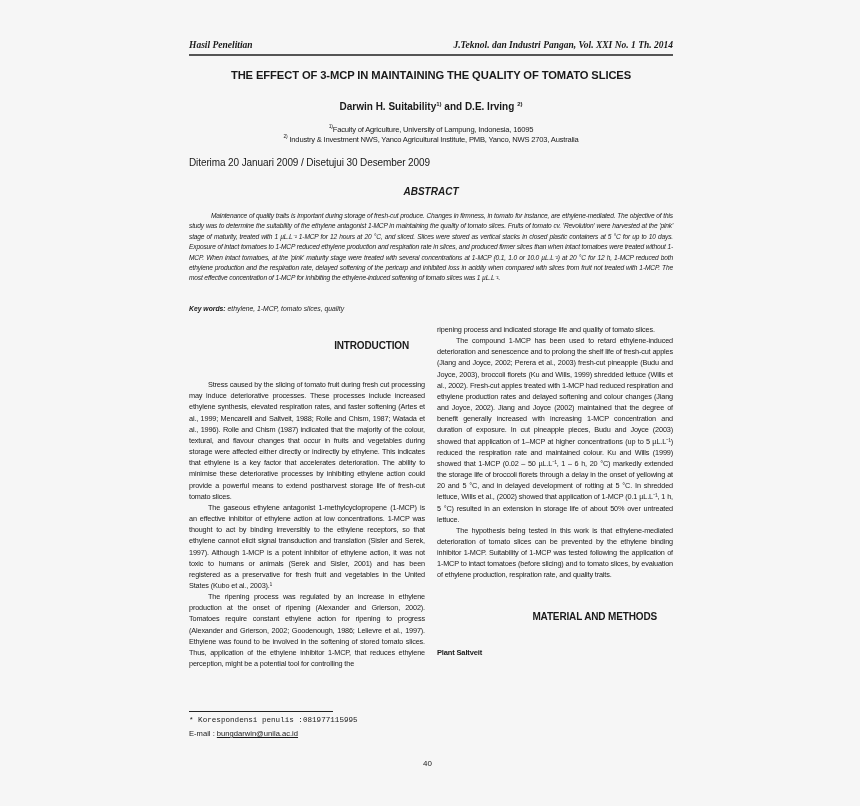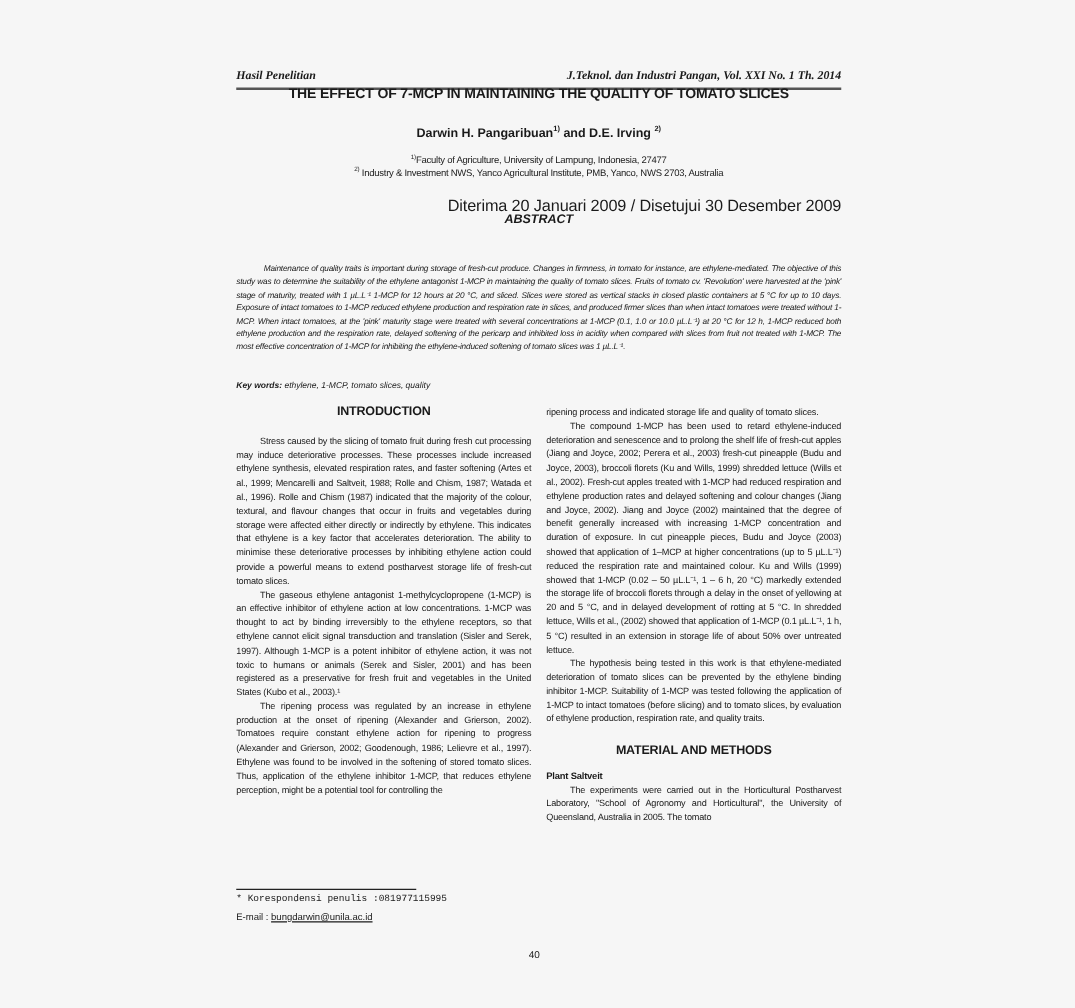--- a/index.html
+++ b/index.html
@@ -4,76 +4,76 @@
   <style>
     html, body { margin: 0; padding: 0; }
     body {
       width: 860px; height: 806px; background: #f6f6f6; position: relative; overflow: hidden;
       font-family: "Liberation Sans", sans-serif; color: #1a1a1a;
     }
     .page { position: absolute; left: 189px; top: 0; width: 484px; }
     .running-head {
       position: absolute; top: 40px; left: 0; width: 484px; height: 14px;
       border-bottom: 2px solid #555; font-family: "Liberation Serif", serif;
-      font-style: italic; font-weight: bold; font-size: 9.5px; text-decoration: underline; margin-top: 16px;
+      font-style: italic; font-weight: bold; font-size: 9.5px; text-decoration: underline;
     }
     .running-head .left { position: absolute; left: 0; top: 0; }
     .running-head .right { position: absolute; right: 0; top: 0; }
     .title {
       position: absolute; top: 69px; left: 0; width: 484px; text-align: center;
       font-weight: bold; font-size: 11.2px; letter-spacing: -0.1px;
     }
     .authors { position: absolute; top: 101px; left: 0; width: 484px; text-align: center; font-weight: bold; font-size: 10px; }
     .authors sup { font-size: 6px; }
     .affil { position: absolute; left: 0; width: 484px; text-align: center; font-size: 7.6px; letter-spacing: -0.2px; }
     .affil sup { font-size: 5px; }
     .affil1 { top: 123px; }
     .affil2 { top: 133px; }
-    .received { position: absolute; top: 157px; left: 0; width: 484px; text-align: right; font-size: 13px; letter-spacing: -0.1px; }
-    .abstract-h { position: absolute; top: 170px; left: 0; width: 484px; text-align: center; font-weight: bold; font-style: italic; font-size: 10px; }
+    .received { position: absolute; top: 157px; left: 0; width: 484px; text-align: left; font-size: 10px; letter-spacing: -0.1px; }
+    .abstract-h { position: absolute; top: 186px; left: 0; width: 484px; text-align: center; font-weight: bold; font-style: italic; font-size: 10px; }
     .abstract {
       position: absolute; top: 211px; left: 0; width: 484px;
       font-style: italic; font-size: 6.6px; line-height: 10.4px; text-align: justify; letter-spacing: -0.15px;
     }
     .abstract p { margin: 0; text-indent: 22px; }
     .keywords { position: absolute; top: 305px; left: 0; font-size: 6.8px; font-style: italic; }
     .keywords b { font-weight: bold; }
     .col { position: absolute; top: 0; width: 236px; font-size: 7.3px; line-height: 11.15px; text-align: justify; letter-spacing: -0.15px; }
     .col-left { left: 0; }
     .col-right { left: 248px; }
     .col p { margin: 0; text-indent: 19px; }
     .col p.noindent { text-indent: 0; }
-    .section-h { text-align: center; font-weight: bold; font-size: 10px; margin: 0; }
+    .section-h { text-align: right; font-weight: bold; font-size: 10px; margin: 16px; }
     .sub-h { font-weight: bold; font-size: 7.5px; margin: 0; }
     .intro-block { position: absolute; top: 324px; left: 0; width: 484px; height: 430px; }
     .footnote-rule { position: absolute; top: 711px; left: 0; width: 144px; border-top: 1px solid #222; }
     .footnote { position: absolute; left: 0; font-size: 7.6px; }
     .fn1 { top: 716px; font-family: Liberation Mono, monospace; }
     .fn2 { top: 729px; }
     .fn2 a { color: #1a1a1a; text-decoration: underline; }
     .page-num { position: absolute; top: 759px; left: 234px; font-size: 8px; }
   </style>
 </head>
 <body>
 
 <div class="page">
 
   <div class="running-head">
     <span class="left">Hasil Penelitian</span>
     <span class="right">J.Teknol. dan Industri Pangan, Vol. XXI No. 1 Th. 2014</span>
   </div>
 
-  <div class="title">THE EFFECT OF 7-MCP IN MAINTAINING THE QUALITY OF TOMATO  SLICES</div>
+  <div class="title">THE EFFECT OF 3-MCP IN MAINTAINING THE QUALITY OF TOMATO  SLICES</div>
 
   <div class="authors">
-    <span>Darwin H. Pangaribuan</span><sup>1)</sup><span> and D.E. Irving </span><sup>2)</sup>
+    <span>Darwin H. Suitability</span><sup>1)</sup><span> and D.E. Irving </span><sup>2)</sup>
   </div>
 
   <div class="affil affil1">
-    <sup>1)</sup><span>Faculty of Agriculture, University of Lampung, Indonesia, 27477</span>
+    <sup>1)</sup><span>Faculty of Agriculture, University of Lampung, Indonesia, 16095</span>
   </div>
   <div class="affil affil2">
     <sup>2)</sup><span> Industry &amp; Investment NWS, Yanco Agricultural Institute, PMB, Yanco, NWS 2703, Australia</span>
   </div>
 
   <div class="received">Diterima  20 Januari 2009 / Disetujui 30 Desember 2009</div>
 
   <div class="abstract-h">ABSTRACT</div>
   <div class="abstract">
     <p>Maintenance of quality traits is important during storage of fresh-cut produce.  Changes  in firmness, in tomato for instance, are ethylene-mediated.  The objective of this study was to determine the suitability of the ethylene antagonist 1-MCP in maintaining the quality of tomato slices. Fruits of tomato cv. 'Revolution' were harvested at the 'pink' stage of maturity, treated with 1  µL.L⁻¹ 1-MCP for 12 hours at 20 °C, and sliced.  Slices were stored as vertical stacks in closed plastic containers at 5  °C for up to 10 days.  Exposure of intact tomatoes to 1-MCP reduced ethylene production and respiration rate in slices, and produced firmer slices than when intact tomatoes were treated without 1-MCP.     When intact tomatoes, at the 'pink' maturity stage were treated with several concentrations at 1-MCP (0.1, 1.0 or 10.0  µL.L⁻¹) at 20 °C for 12 h, 1-MCP reduced both ethylene production and the respiration rate, delayed softening of the pericarp and inhibited loss in acidity when compared with slices from fruit not treated with 1-MCP.   The most effective concentration of 1-MCP for inhibiting the ethylene-induced softening of tomato slices was 1  µL.L⁻¹.</p>
@@ -93,21 +93,20 @@
     </div>
 
     <div class="col col-right">
       <p class="noindent">ripening process and indicated storage life and quality of tomato slices.</p>
       <p>The compound 1-MCP has been used to retard ethylene-induced deterioration and senescence and to prolong the shelf life of fresh-cut apples (Jiang and Joyce, 2002; Perera et al., 2003) fresh-cut pineapple  (Budu and Joyce, 2003), broccoli florets  (Ku and Wills, 1999) shredded lettuce (Wills et al., 2002). Fresh-cut apples treated with 1-MCP had reduced respiration and ethylene production rates and delayed softening and colour changes (Jiang and Joyce, 2002).  Jiang and Joyce (2002) maintained that the degree of benefit generally increased with increasing 1-MCP concentration and duration of exposure.  In cut pineapple pieces, Budu and Joyce (2003) showed that application of 1–MCP at higher concentrations (up to 5  µL.L⁻¹) reduced the respiration rate and maintained colour.  Ku and Wills (1999) showed that 1-MCP (0.02 – 50  µL.L⁻¹, 1 – 6 h, 20 °C) markedly extended the storage life of broccoli florets through a delay in the onset of yellowing at 20 and 5 °C,  and in delayed development of rotting at 5 °C.  In shredded lettuce, Wills et al., (2002) showed that application of 1-MCP (0.1  µL.L⁻¹, 1 h, 5 °C) resulted in an extension in storage life of about 50% over untreated lettuce.</p>
       <p>The hypothesis being tested in this work is that ethylene-mediated deterioration of tomato slices can be prevented by the ethylene binding inhibitor 1-MCP.  Suitability of 1-MCP was tested following the application of 1-MCP to intact tomatoes (before slicing) and to tomato slices, by evaluation of ethylene production, respiration rate, and quality traits.</p>
       <div style="height:14px"></div>
       <h2 class="section-h">MATERIAL AND METHODS</h2>
       <div style="height:9px"></div>
       <h3 class="sub-h">Plant Saltveit</h3>
-      <p>The experiments were carried out in the Horticultural Postharvest Laboratory, "School of Agronomy and Horticultural", the University of Queensland, Australia in 2005.  The tomato</p>
     </div>
   </div>
 
   <div class="footnote-rule"></div>
   <div class="footnote fn1">* Korespondensi penulis :081977115995</div>
   <div class="footnote fn2">
     <span>E-mail : </span><a>bungdarwin@unila.ac.id</a>
   </div>
 
   <div class="page-num">40</div>

